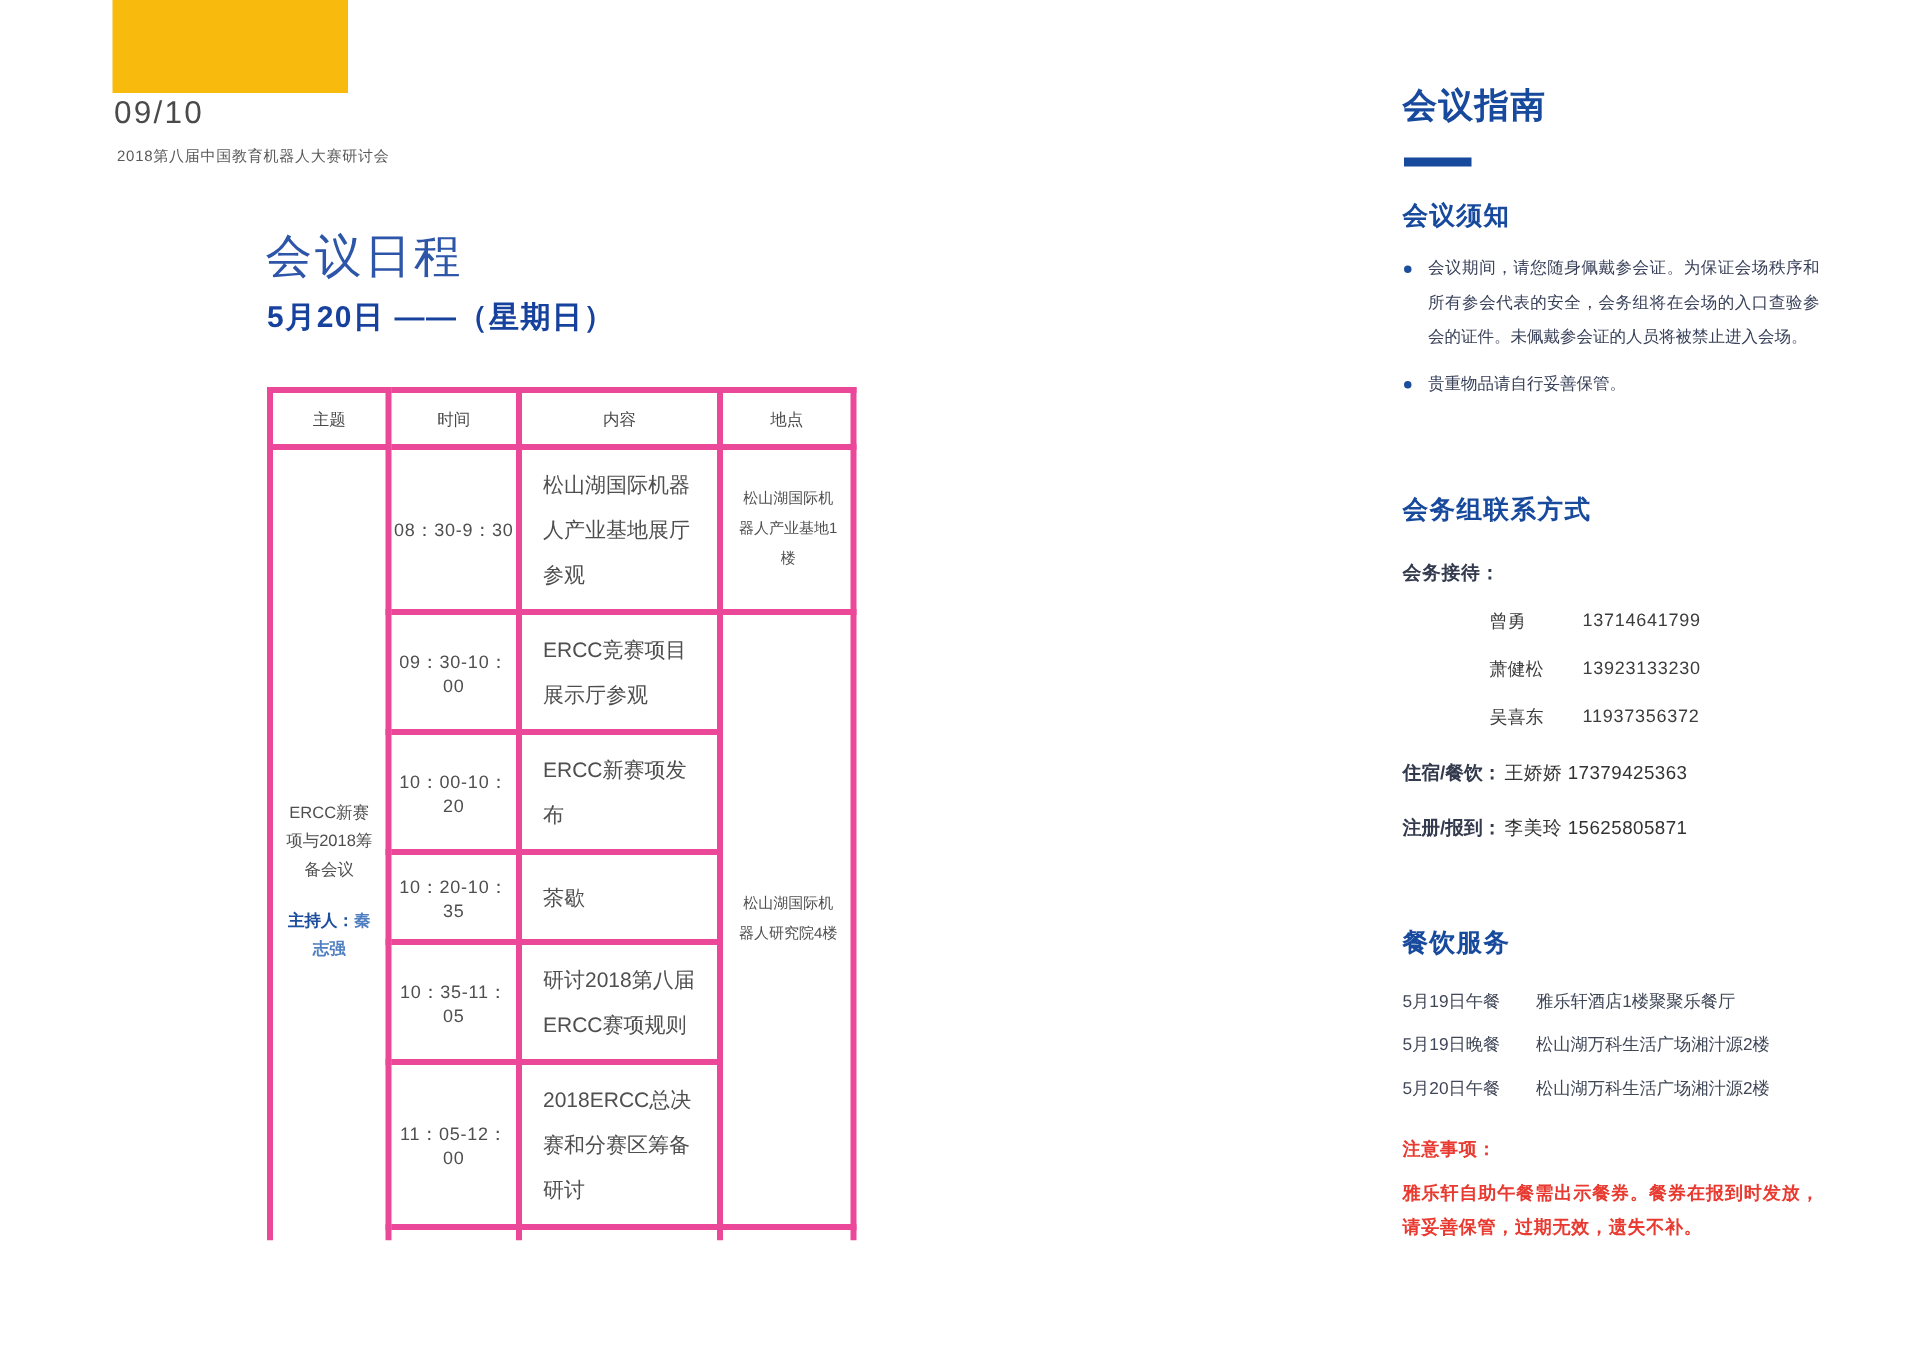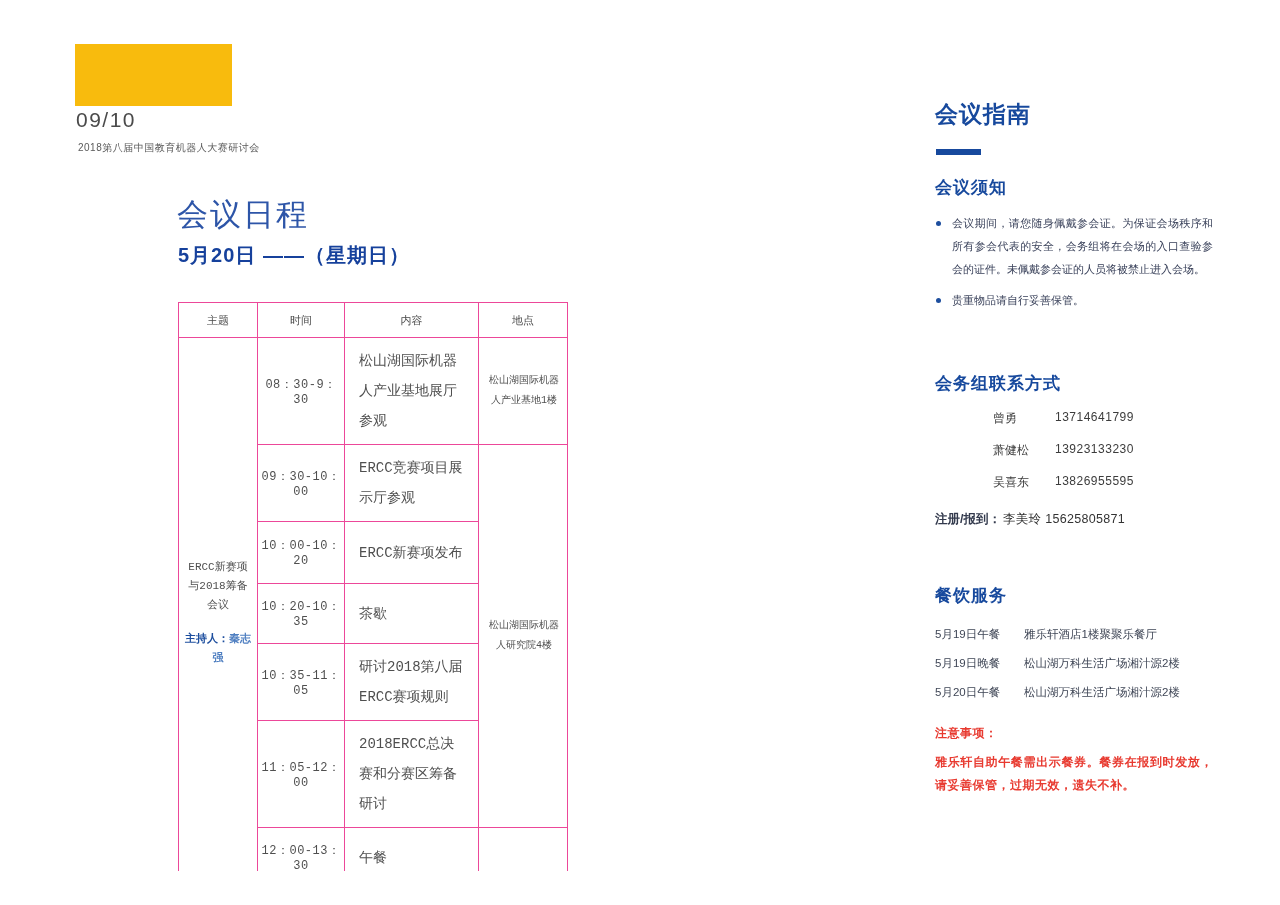--- a/index.html
+++ b/index.html
@@ -1,29 +1,29 @@
 <!DOCTYPE html>
 <html><head>
 <meta charset="utf-8">
 <style>
   html,body{margin:0;padding:0;background:#ffffff;}
   .page{position:relative;width:1280px;height:827px;background:#ffffff;overflow:hidden;
-        font-family:"Liberation Sans","DejaVu Sans",sans-serif;color:#4a4a4a;margin-top:44px;}
+        font-family:"Liberation Sans","DejaVu Sans",sans-serif;color:#4a4a4a;}
 
   
   .yellow-block{position:absolute;left:75px;top:0;width:157px;height:62px;background:#F8BB0D;}
   .page-number{position:absolute;left:76px;top:64px;font-size:21px;color:#4a4a4a;letter-spacing:1.5px;}
   .page-subtitle{position:absolute;left:78px;top:97px;font-size:10px;color:#5a5a5a;letter-spacing:0.5px;}
 
   
   .schedule-title{position:absolute;left:177px;top:150px;font-size:31px;color:#2d55a8;letter-spacing:2px;}
   .schedule-date{position:absolute;left:178px;top:198px;font-size:20px;font-weight:bold;color:#16419c;letter-spacing:1px;}
 
   table.schedule{position:absolute;left:178px;top:258px;border-collapse:collapse;table-layout:fixed;}
-  table.schedule th,table.schedule td{border:1px solid #ec4899;overflow:hidden;font-family:Liberation Mono, monospace;}
+  table.schedule th,table.schedule td{border:4px solid #ec4899;overflow:hidden;}
   table.schedule th{height:32px;font-size:11px;font-weight:normal;color:#4a4a4a;text-align:center;background:#fff;}
   .time-cell{text-align:center;font-size:12px;color:#4f4f4f;letter-spacing:0.5px;}
   .content-cell{font-size:14px;color:#4f4f4f;padding:8px 10px 8px 14px;line-height:30px;text-align:left;vertical-align:middle;}
   .theme-cell{text-align:center;font-size:11px;color:#4f4f4f;line-height:19px;padding:4px 6px;vertical-align:middle;}
   .theme-text{display:block;}
   .host-line{display:block;margin-top:15px;}
   .host-label{color:#1d4e9e;font-weight:bold;font-size:11px;}
   .host-name{color:#4f7fc1;font-weight:bold;font-size:11px;}
   .loc-cell{font-size:10px;color:#4f4f4f;line-height:20px;padding:6px 8px 6px 10px;text-align:center;vertical-align:middle;}
 
@@ -130,31 +130,35 @@
         <span class="notice-dot"></span>
         <span>会议期间，请您随身佩戴参会证。为保证会场秩序和所有参会代表的安全，会务组将在会场的入口查验参会的证件。未佩戴参会证的人员将被禁止进入会场。</span>
       </div>
       <div class="notice-item">
         <span class="notice-dot"></span>
         <span>贵重物品请自行妥善保管。</span>
       </div>
     </div>
 
     <div class="contacts-heading">会务组联系方式</div>
+    <div class="reception-label">会务接待：</div>
     <div class="contact-row">
       <span class="contact-name">曾勇</span>
       <span class="contact-phone">13714641799</span>
     </div>
     <div class="contact-row">
       <span class="contact-name">萧健松</span>
       <span class="contact-phone">13923133230</span>
     </div>
     <div class="contact-row">
       <span class="contact-name">吴喜东</span>
-      <span class="contact-phone">13826955595</span>
+      <span class="contact-phone">11937356372</span>
+    </div>
+    <div class="contact-line">
+      <span class="lbl">住宿/餐饮：</span><span class="val">王娇娇  17379425363</span>
     </div>
     <div class="contact-line">
       <span class="lbl">注册/报到：</span><span class="val">李美玲  15625805871</span>
     </div>
 
     <div class="dining-heading">餐饮服务</div>
     <div class="meal-row first">
       <span class="meal-label">5月19日午餐</span>
       <span class="meal-place">雅乐轩酒店1楼聚聚乐餐厅</span>
     </div>

